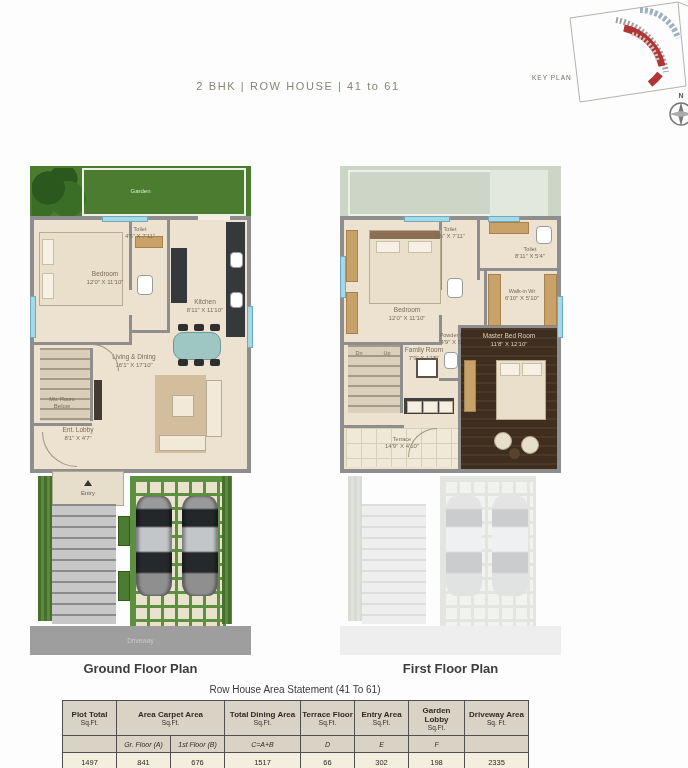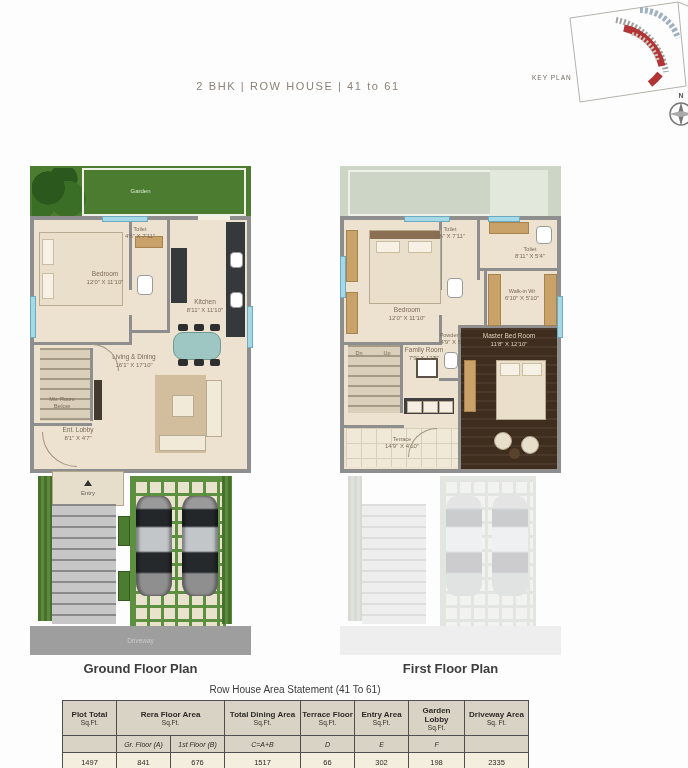--- a/index.html
+++ b/index.html
@@ -361,21 +361,21 @@
         <col style="width:54px">
         <col style="width:76px">
       <col style="width:54px">
         <col style="width:54px">
         <col style="width:56px">
         <col style="width:64px">
     </colgroup>
     <tbody>
         <tr class="hdr">
       <td><span>Plot Total</span><span class="unit">Sq.Ft.</span></td>
-      <td colspan="2"><span>Rera Floor Area</span><span class="unit">Sq.Ft.</span></td>
+      <td colspan="2"><span>Area Carpet Area</span><span class="unit">Sq.Ft.</span></td>
       <td><span>Total Dining Area</span><span class="unit">Sq.Ft.</span></td>
       <td><span>Terrace Floor</span><span class="unit">Sq.Ft.</span></td>
       <td><span>Entry Area</span><span class="unit">Sq.Ft.</span></td>
       <td><span>Garden Lobby</span><span class="unit">Sq.Ft.</span></td>
       <td><span>Driveway Area</span><span class="unit">Sq. Ft.</span></td>
     </tr>
     <tr class="sub">
       <td></td>
       <td>Gr. Floor (A)</td>
       <td>1st Floor (B)</td>

